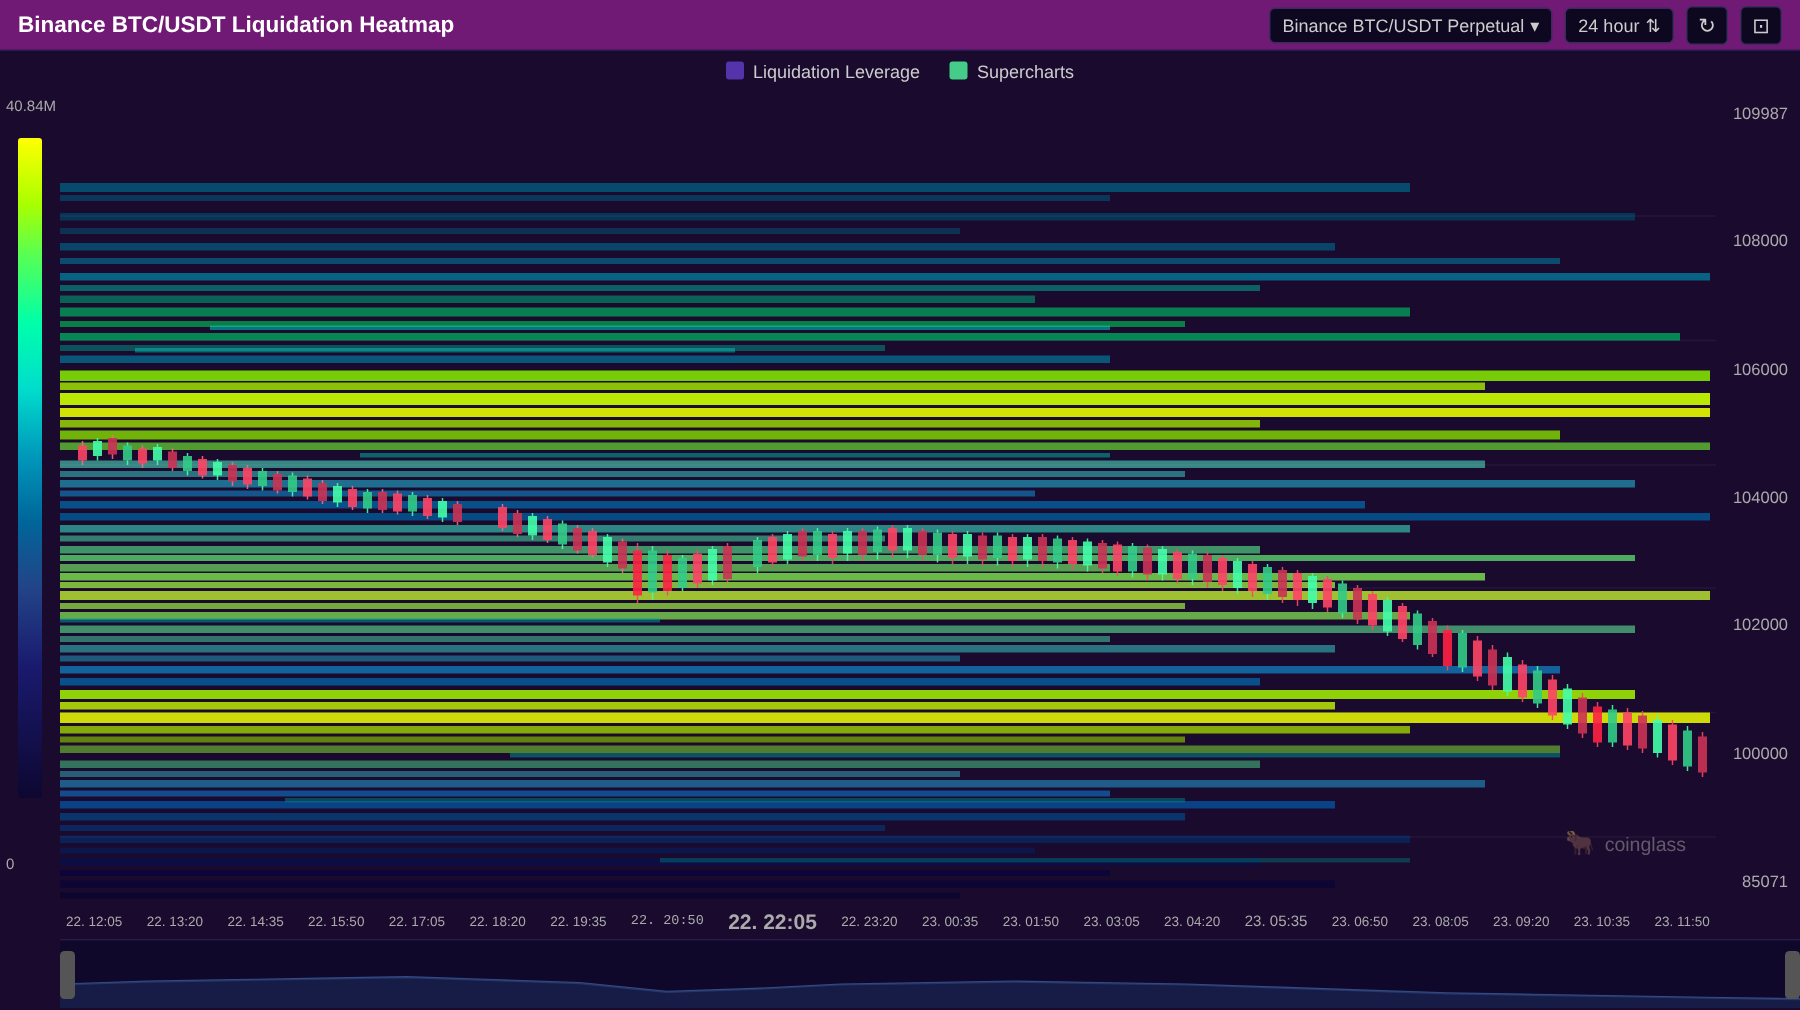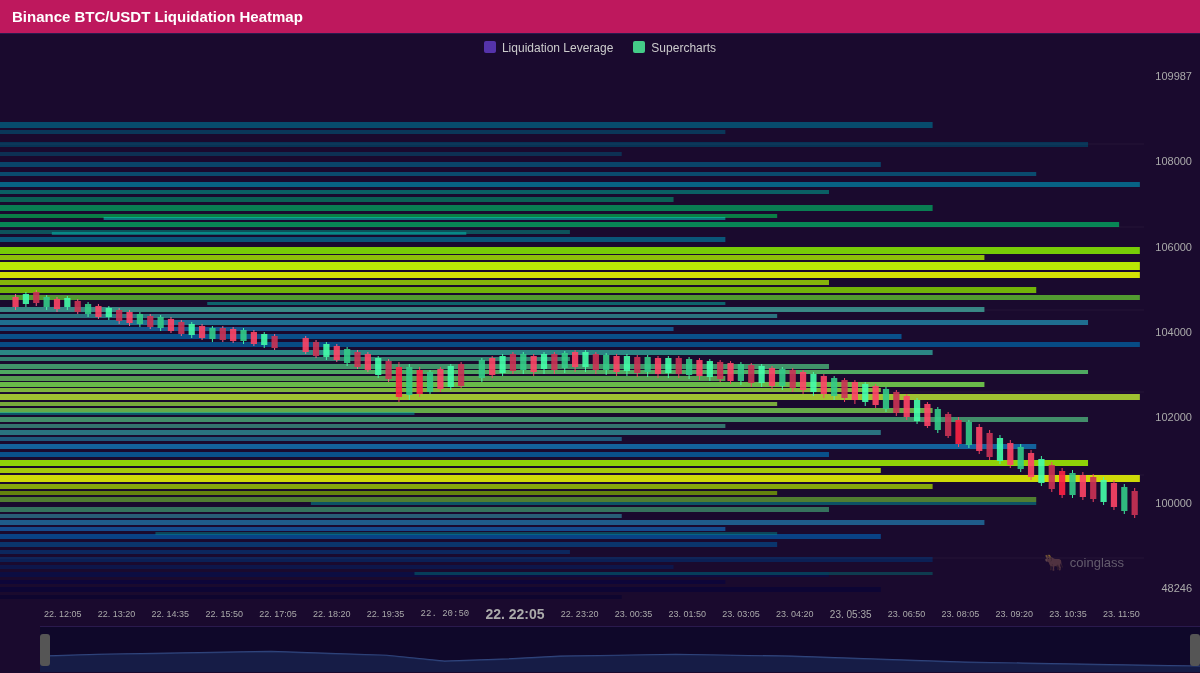--- a/index.html
+++ b/index.html
@@ -13,21 +13,21 @@
       position: relative;
     }
 
     
     .header {
       display: flex;
       align-items: center;
       justify-content: space-between;
       padding: 0 12px;
       height: 34px;
-      background: #be185d;
+      background: #701a75;
       border-bottom: 1px solid #2a1a4e;
     }
     .header-title {
       font-size: 15px;
       font-weight: 700;
       color: #fff;
     }
     .header-right {
       display: flex;
       align-items: center;
@@ -241,35 +241,56 @@
     }
     .watermark-bull {
       font-size: 16px;
     }
   </style>
 </head>
 <body>
 
 <div class="header">
   <span class="header-title">Binance BTC/USDT Liquidation Heatmap</span>
+  <div class="header-right">
+    <div class="exchange-selector">
+      <span>Binance BTC/USDT Perpetual</span>
+      <span>▾</span>
+    </div>
+    <div class="time-selector">
+      <span>24 hour</span>
+      <span>⇅</span>
+    </div>
+    <div class="icon-btn">
+      <span>↻</span>
+    </div>
+    <div class="icon-btn">
+      <span>⊡</span>
+    </div>
+  </div>
 </div>
 
 <div class="legend">
   <div class="legend-item">
     <div class="legend-dot" style="background:#5533aa;"></div>
     <span>Liquidation Leverage</span>
   </div>
   <div class="legend-item">
     <div class="legend-dot" style="background:#44cc88;"></div>
     <span>Supercharts</span>
   </div>
 </div>
 
 <div class="chart-container">
 
+  <div class="color-scale">
+    <span class="scale-label-top">40.84M</span>
+    <div class="scale-bar"></div>
+    <span class="scale-zero">0</span>
+  </div>
 
   <div class="chart-main">
 
     <svg class="heatmap-svg" viewBox="0 0 1104 540" preserveAspectRatio="none">
 
       <rect width="1104" height="540" fill="#1a0a2e"></rect>
 
       <rect x="0" y="60" width="900" height="6" fill="#006688" opacity="0.7"></rect>
       <rect x="0" y="68" width="700" height="4" fill="#005577" opacity="0.6"></rect>
       <rect x="0" y="80" width="1050" height="5" fill="#004466" opacity="0.7"></rect>
@@ -598,21 +619,21 @@
 
   </div>
 
   <div class="y-axis">
     <div class="y-label">109987</div>
     <div class="y-label">108000</div>
     <div class="y-label">106000</div>
     <div class="y-label">104000</div>
     <div class="y-label">102000</div>
     <div class="y-label">100000</div>
-    <div class="y-label">48246</div>
+    <div class="y-label">85071</div>
   </div>
 
 </div>
 
 <div class="x-axis">
   <span style="font-size:9px;color:#aaa;">22. 12:05</span>
   <span style="font-size:9px;color:#aaa;">22. 13:20</span>
   <span style="font-size:9px;color:#aaa;">22. 14:35</span>
   <span style="font-size:9px;color:#aaa;">22. 15:50</span>
   <span style="font-size:9px;color:#aaa;">22. 17:05</span>

